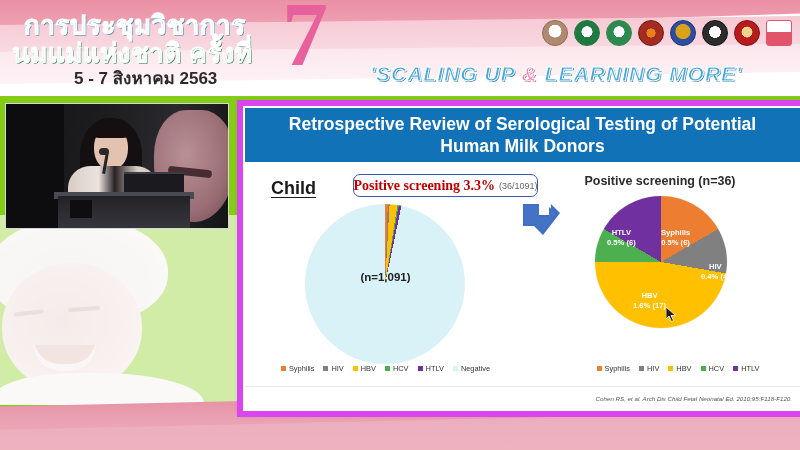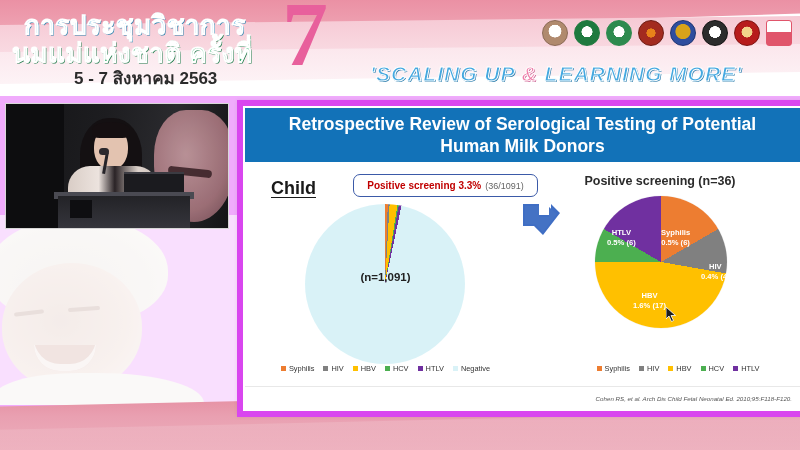--- a/index.html
+++ b/index.html
@@ -2,21 +2,21 @@
 <html><head>
 <meta charset="utf-8">
 <style>
   html,body{margin:0;padding:0;}
   body{
     width:800px;height:450px;overflow:hidden;
     background:#ffffff;
     font-family:"Liberation Sans", sans-serif;
     position:relative;
   }
-  .stage{position:absolute;inset:0;width:800px;height:450px;background:#f0abfc;overflow:hidden;}
+  .stage{position:absolute;inset:0;width:800px;height:450px;background:#84cc16;overflow:hidden;}
 
   
   .baby-bg{
     position:absolute;left:0;top:215px;width:250px;height:190px;overflow:hidden;
   }
   .baby-hat{
     position:absolute;left:-12px;top:2px;width:180px;height:108px;border-radius:50% 50% 46% 46%;
     background:radial-gradient(ellipse at 45% 65%, #e9e4e0 0%, #efeae6 52%, #f7f4f2 100%);
   }
   .baby-face{
@@ -139,21 +139,21 @@
   }
   .result-label{
     position:absolute;left:28px;top:72px;font-size:18px;font-weight:bold;color:#1a1a1a;
     text-decoration:underline;text-underline-offset:3px;
   }
   .callout{
     position:absolute;left:110px;top:68px;width:183px;height:21px;
     border:1.4px solid #3b5aa8;border-radius:7px;background:#fff;
     display:flex;align-items:center;justify-content:center;gap:4px;white-space:nowrap;
   }
-  .callout .ctxt{font-size:10px;font-weight:bold;color:#c00000;}
+  .callout .ctxt{font-size:14px;font-weight:bold;color:#c00000;font-family:Liberation Serif, serif;}
   .callout .cfrac{font-size:9px;color:#666;}
 
   .arrow{
     position:absolute;left:276px;top:92px;width:44px;height:44px;
   }
 
   
   .pie-wrap-left{position:absolute;left:40px;top:98px;width:205px;height:168px;}
   .pie-left{
     position:absolute;left:22px;top:0;width:160px;height:160px;border-radius:50%;

